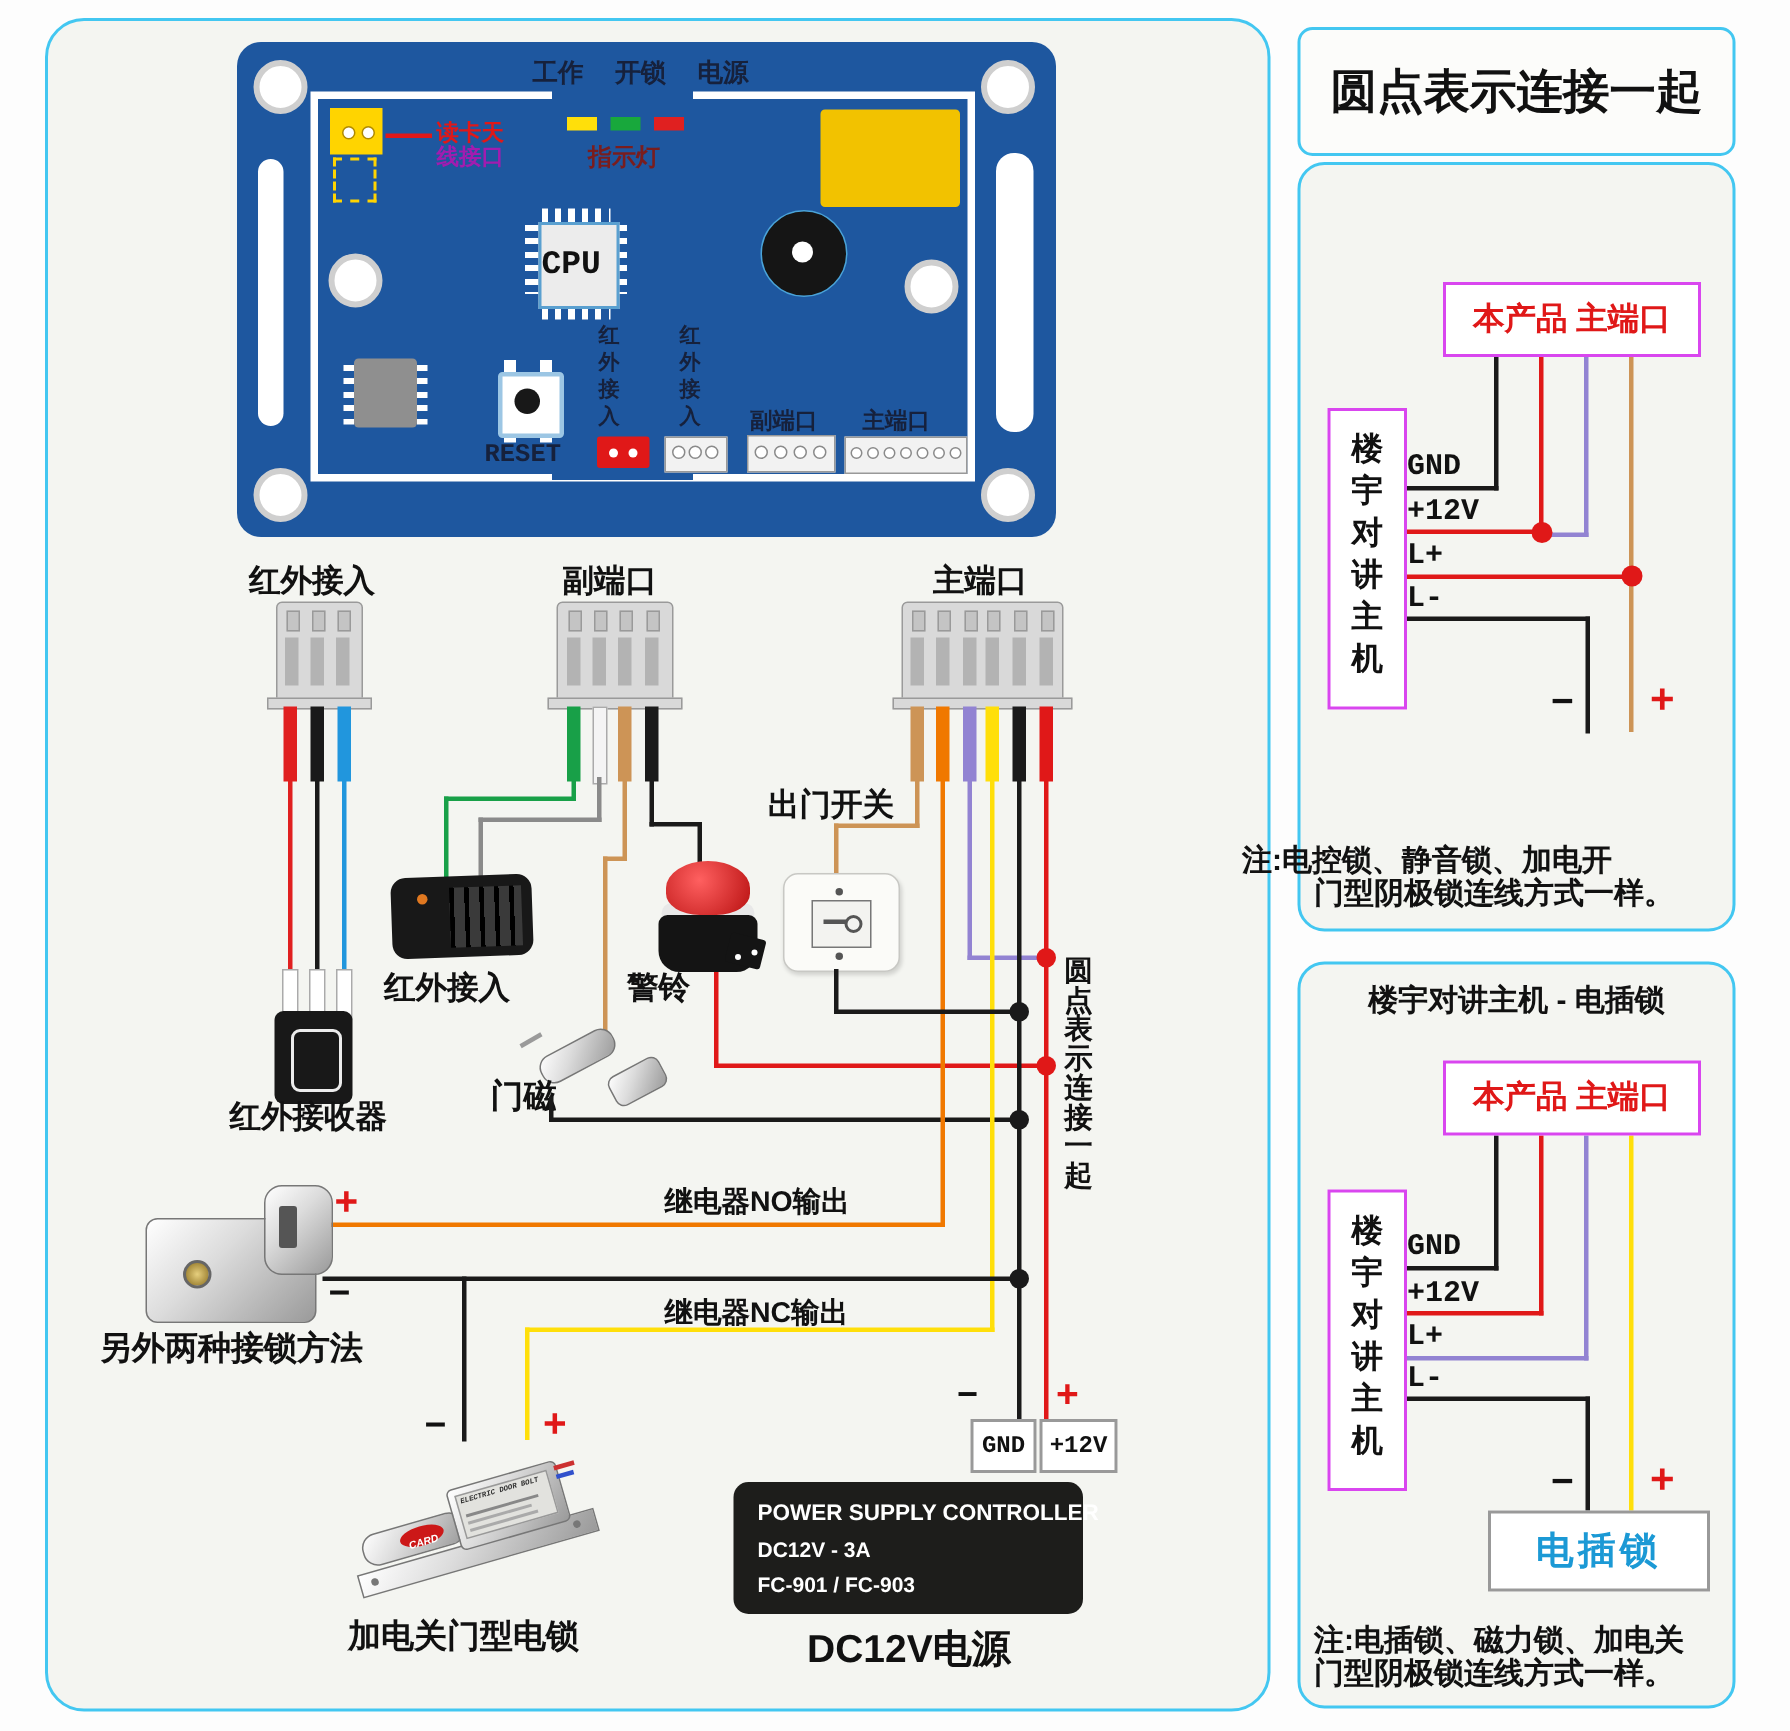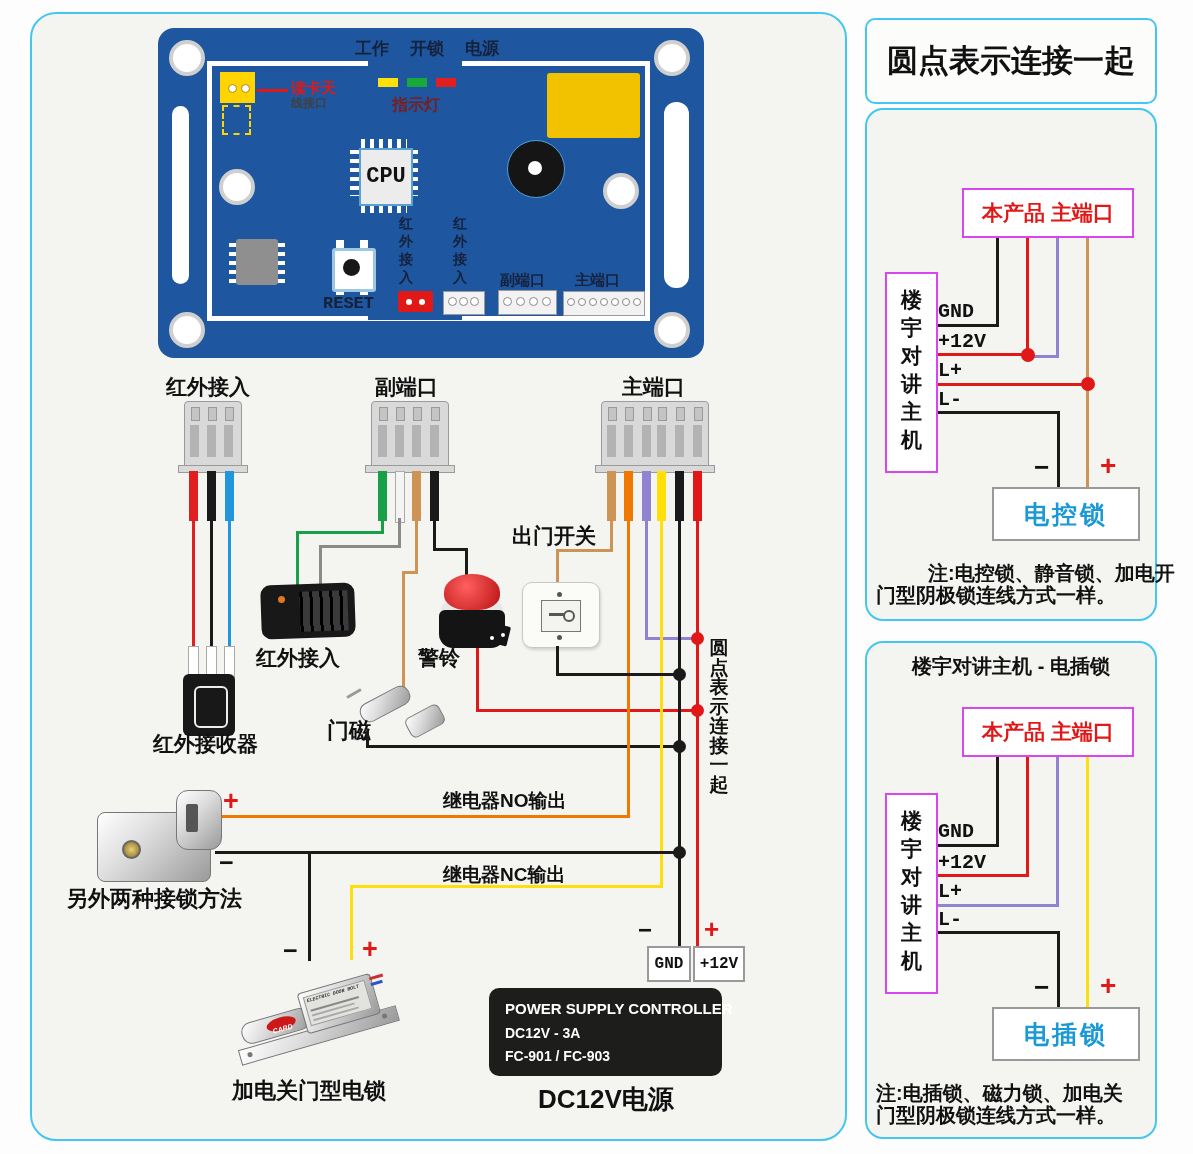--- a/index.html
+++ b/index.html
@@ -54,27 +54,27 @@
   <div class="ab" style="left:407px;top:78px;width:20px;height:9px;background:#18a83c;"></div>
   <div class="ab" style="left:436px;top:78px;width:20px;height:9px;background:#e02020;"></div>
   <div class="lbl" style="left:392px;top:95px;font-size:16px;color:#7a1d1d;">指示灯</div>
 
   <div class="ab" style="left:220px;top:72px;width:35px;height:31px;background:#ffd400;"></div>
   <div class="ab" style="left:228px;top:84px;width:7px;height:7px;border-radius:50%;background:#fff;border:1px solid #b08a00;"></div>
   <div class="ab" style="left:241px;top:84px;width:7px;height:7px;border-radius:50%;background:#fff;border:1px solid #b08a00;"></div>
   <div class="ab" style="left:222px;top:105px;width:25px;height:26px;border:2px dashed #ffd400;"></div>
   <div class="w" style="left:257px;top:89px;width:31px;height:3px;background:#e01818;"></div>
   <div class="lbl" style="left:291px;top:79px;font-size:15px;color:#e01818;">读卡天</div>
-  <div class="lbl" style="left:291px;top:95px;font-size:12px;color:#404040;">线接口</div>
+  <div class="lbl" style="left:291px;top:95px;font-size:15px;color:#a21caf;">线接口</div>
 
   <div class="ab" style="left:361px;top:139px;width:46px;height:9px;background:repeating-linear-gradient(90deg,#fff 0 4px,rgba(0,0,0,0) 4px 9px);"></div>
   <div class="ab" style="left:361px;top:204px;width:46px;height:9px;background:repeating-linear-gradient(90deg,#fff 0 4px,rgba(0,0,0,0) 4px 9px);"></div>
   <div class="ab" style="left:350px;top:150px;width:9px;height:46px;background:repeating-linear-gradient(180deg,#fff 0 4px,rgba(0,0,0,0) 4px 9px);"></div>
   <div class="ab" style="left:409px;top:150px;width:9px;height:46px;background:repeating-linear-gradient(180deg,#fff 0 4px,rgba(0,0,0,0) 4px 9px);"></div>
-  <div class="ab" style="left:359px;top:148px;width:50px;height:54px;background:#ececec;border:2px solid #5aa0d0;text-align:center;">
+  <div class="ab" style="left:359px;top:148px;width:50px;height:54px;background:#ececec;border:2px solid #5aa0d0;">
     <span class="mono" style="font-size:22px;font-weight:bold;color:#111;line-height:54px;">CPU</span>
   </div>
 
   <div class="ab" style="left:507px;top:140px;width:56px;height:56px;border-radius:50%;background:#151515;border:1px solid #4aa3d8;"></div>
   <div class="ab" style="left:528px;top:161px;width:14px;height:14px;border-radius:50%;background:#fff;"></div>
   <div class="ab" style="left:547px;top:73px;width:93px;height:65px;background:#f2c200;border-radius:3px;"></div>
 
   <div class="ab" style="left:229px;top:243px;width:7px;height:40px;background:repeating-linear-gradient(180deg,#fff 0 4px,rgba(0,0,0,0) 4px 9px);"></div>
   <div class="ab" style="left:278px;top:243px;width:7px;height:40px;background:repeating-linear-gradient(180deg,#fff 0 4px,rgba(0,0,0,0) 4px 9px);"></div>
   <div class="ab" style="left:236px;top:239px;width:42px;height:46px;background:#8f8f8f;border-radius:3px;"></div>
@@ -315,24 +315,21 @@
   </div>
   <div class="pbox" style="left:885px;top:272px;width:49px;height:197px;">
     <span class="vt" style="position:static;display:inline-block;margin-top:12px;width:22px;font-size:21px;line-height:28px;color:#111;">楼宇对讲主机</span>
   </div>
   <div class="lbl mono" style="left:938px;top:300px;font-size:20px;">GND</div>
   <div class="lbl mono" style="left:938px;top:330px;font-size:20px;">+12V</div>
   <div class="lbl mono" style="left:938px;top:359px;font-size:20px;">L+</div>
   <div class="lbl mono" style="left:938px;top:388px;font-size:20px;">L-</div>
   <div class="lbl" style="left:1034px;top:452px;font-size:26px;">−</div>
   <div class="lbl" style="left:1100px;top:450px;font-size:28px;color:#e01818;">+</div>
-  <div class="ab" style="left:992px;top:487px;width:144px;height:50px;background:#fff;border:2px solid #999;text-align:center;">
-    <span style="font-size:25px;font-weight:bold;color:#1b99d5;line-height:50px;letter-spacing:3px;">电控锁</span>
-  </div>
-  <div class="lbl" style="left:928px;top:560px;font-size:20px;">注:电控锁、静音锁、加电开</div>
+  <div class="lbl" style="left:828px;top:560px;font-size:20px;">注:电控锁、静音锁、加电开</div>
   <div class="lbl" style="left:876px;top:582px;font-size:20px;">门型阴极锁连线方式一样。</div>
 
   <div class="panel" style="left:865px;top:641px;width:288px;height:494px;border-radius:18px;"></div>
   <div class="lbl" style="left:865px;top:653px;width:292px;text-align:center;font-size:20px;">楼宇对讲主机 - 电插锁</div>
 
   <div class="w" style="left:996px;top:753px;width:3px;height:94px;background:#1a1a1a;"></div>
   <div class="w" style="left:935px;top:844px;width:64px;height:3px;background:#1a1a1a;"></div>
   <div class="w" style="left:1026px;top:753px;width:3px;height:124px;background:#e01818;"></div>
   <div class="w" style="left:935px;top:874px;width:94px;height:3px;background:#e01818;"></div>
   <div class="w" style="left:1056px;top:753px;width:3px;height:154px;background:#9283d2;"></div>

